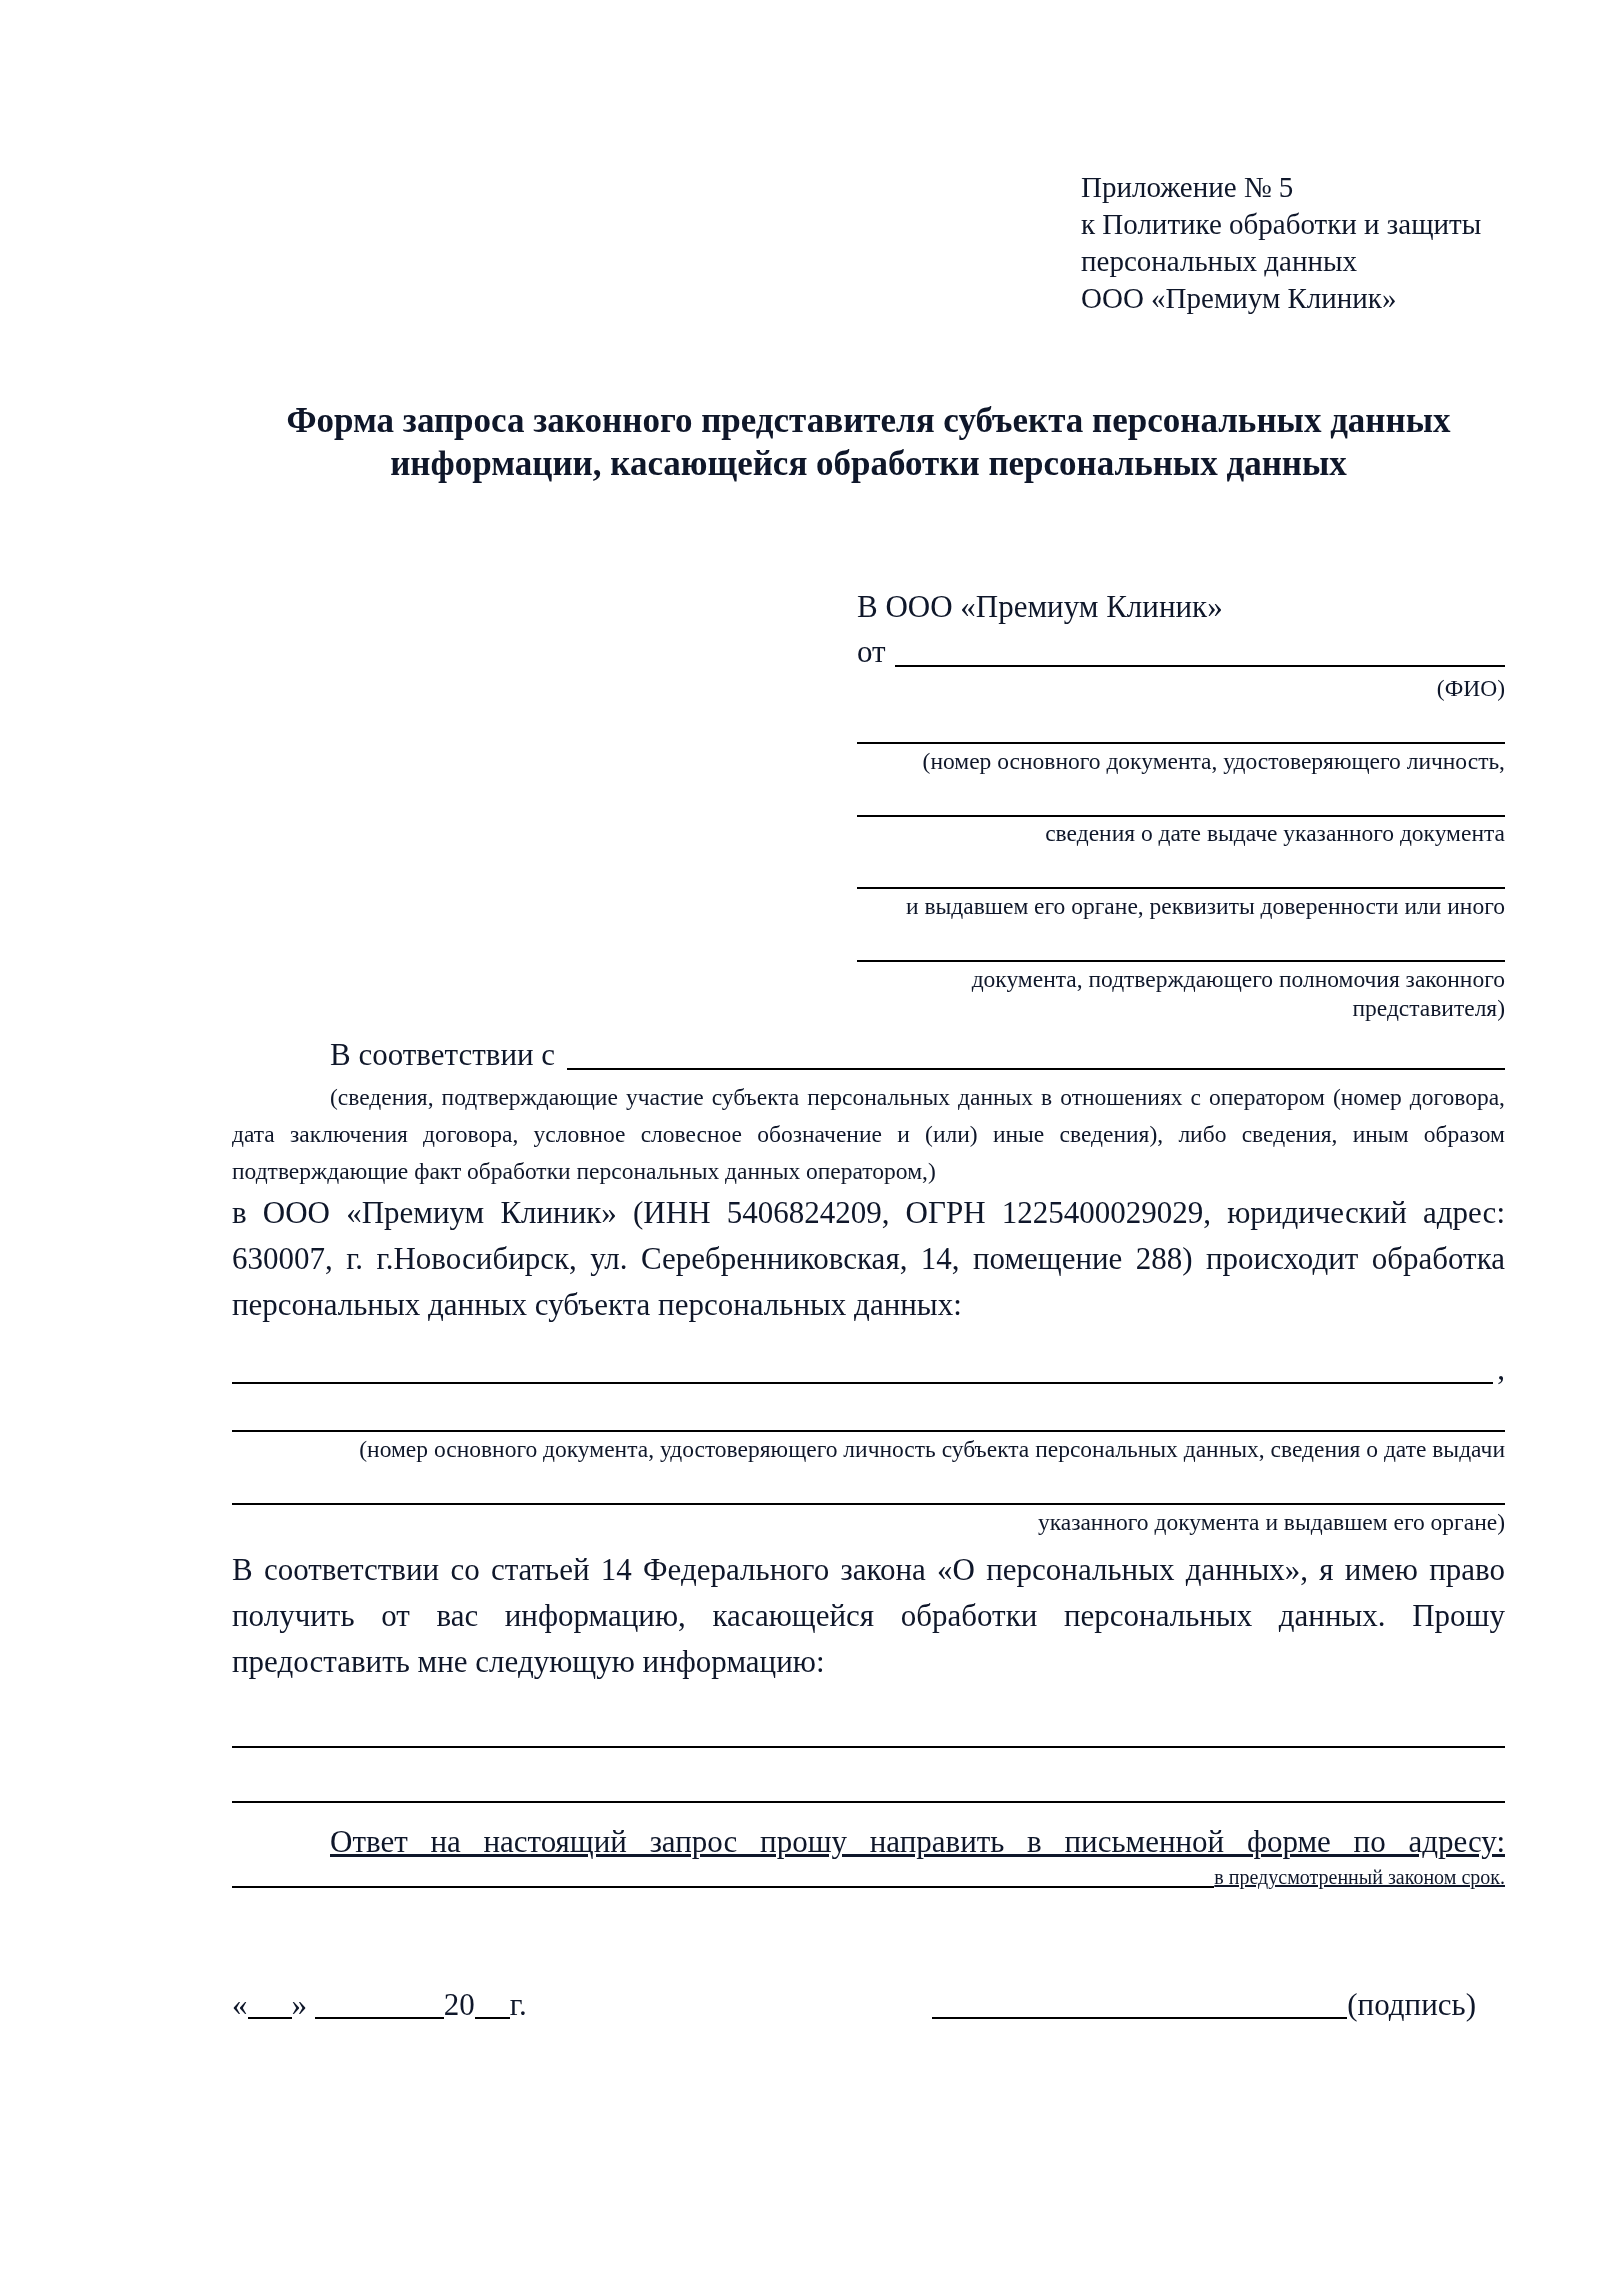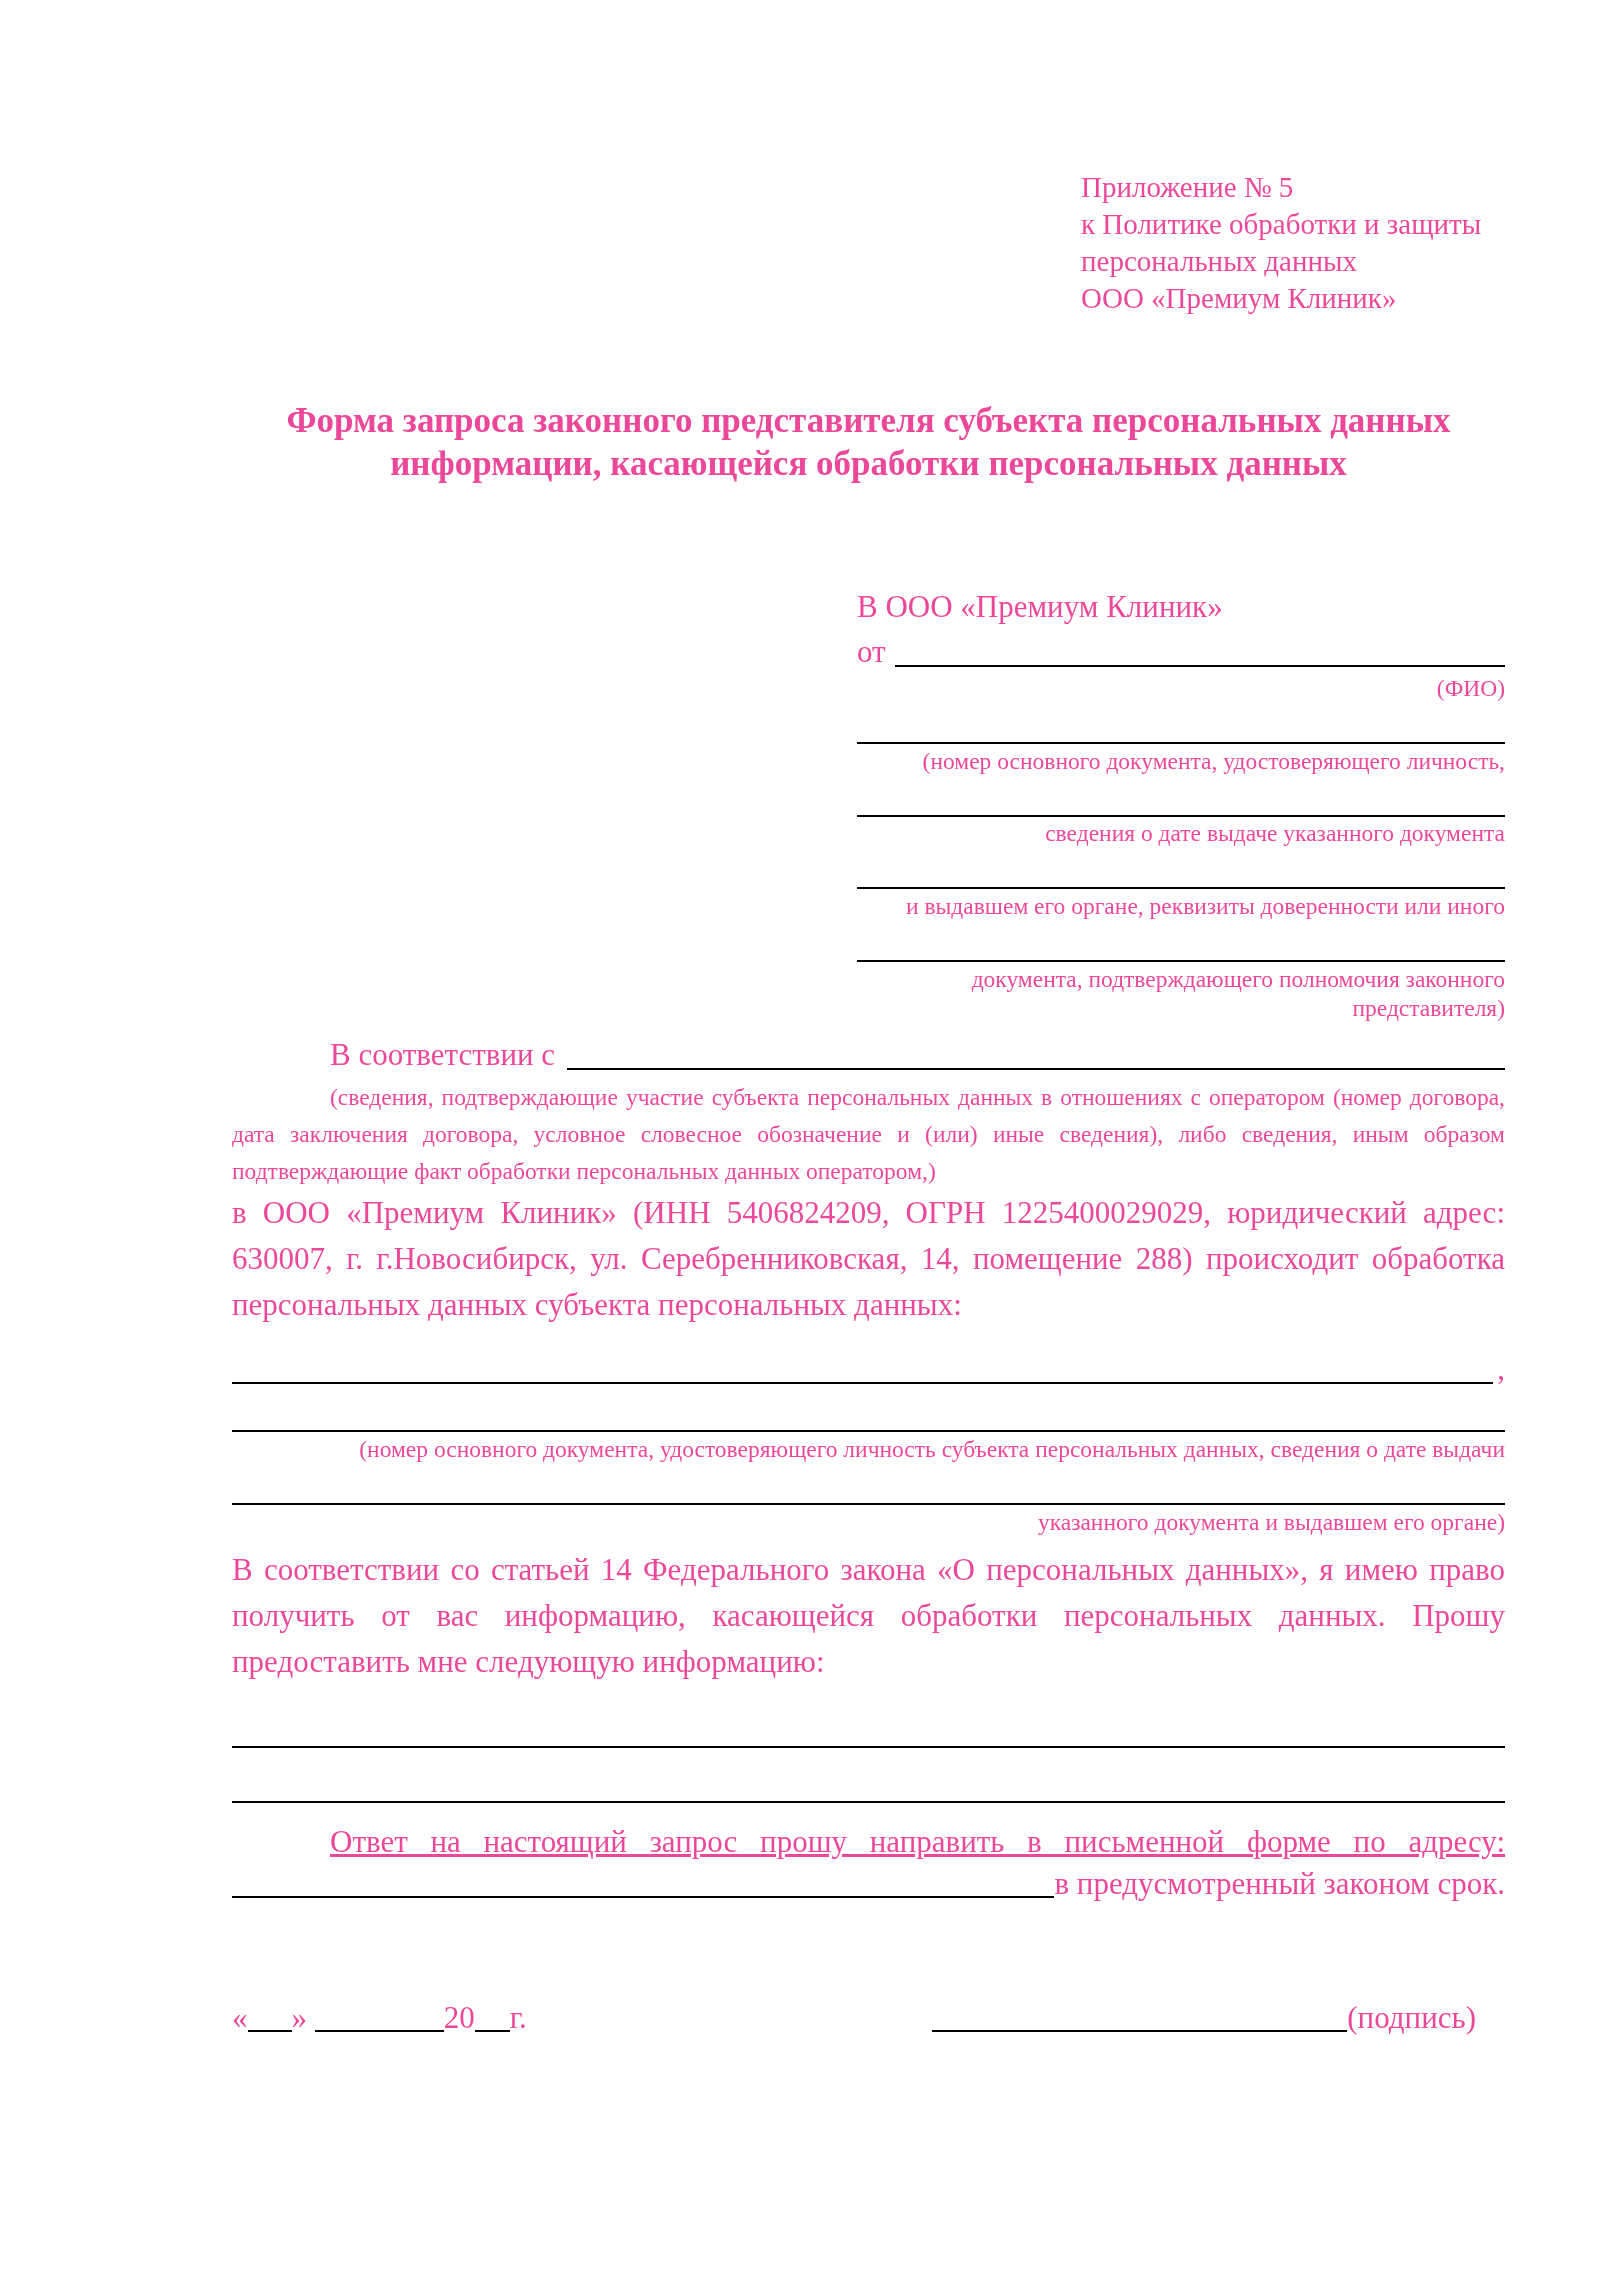--- a/index.html
+++ b/index.html
@@ -1,21 +1,21 @@
 <!DOCTYPE html>
 <html><head>
 <meta charset="utf-8">
 <style>
   html,body { margin:0; padding:0; background:#ffffff; }
   .page {
     position: relative;
     width: 1621px;
     height: 2293px;
     background: #ffffff;
-    color: #ec4899;
+    color: #0f172a;
     font-family: "Liberation Serif", "DejaVu Serif", serif;
     box-sizing: border-box;
     padding: 169px 116px 0 232px;
     overflow: hidden;
   }
   
   .annex { margin-left: 849px; font-size: 29px; line-height: 37px; }
   
   .title {
     margin-top: 82px;
@@ -53,21 +53,21 @@
   .subcap { margin-top: 2.9px; }
   .line-gap1 { margin-top: 43px; }
   .line-gap2 { margin-top: 39px; }
   .rights { margin-top: 9.8px; }
   .blank1 { margin-top: 61px; }
   .blank2 { margin-top: 53px; }
   .reply {
     margin-top: 15.7px; font-size: 31px; line-height: 45px;
     text-align: justify; text-align-last: justify; text-indent: 98px; text-decoration: underline;
   }
-  .reply-row { font-size: 31px; margin-top: 2px; }
+  .reply-row { font-size: 20px; margin-top: 2px; text-decoration: underline; }
   .reply-row .tail { white-space: nowrap; }
   
   .footer-row {
     display: flex; justify-content: space-between; align-items: baseline;
     margin-top: 98px; font-size: 31px;
   }
   .dateline .blank, .signline .blank { display: inline-block; height: 2px; }
   .b45 { width: 44px; }
   .b130 { width: 129px; }
   .b35 { width: 35px; }

